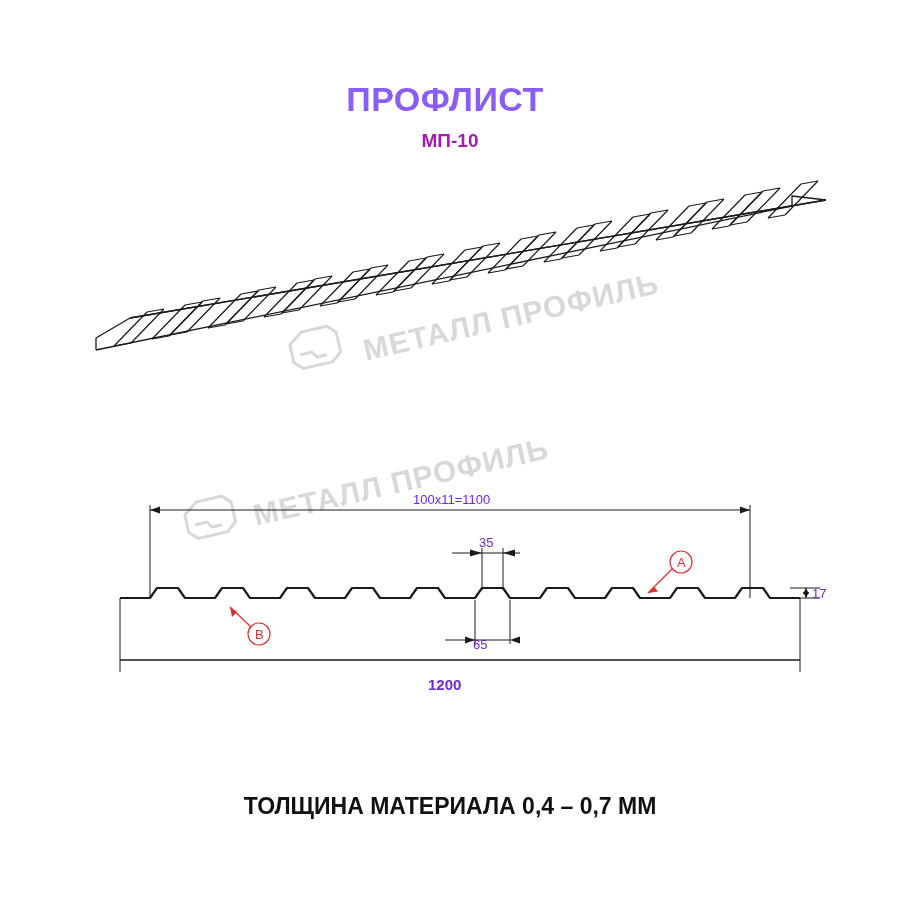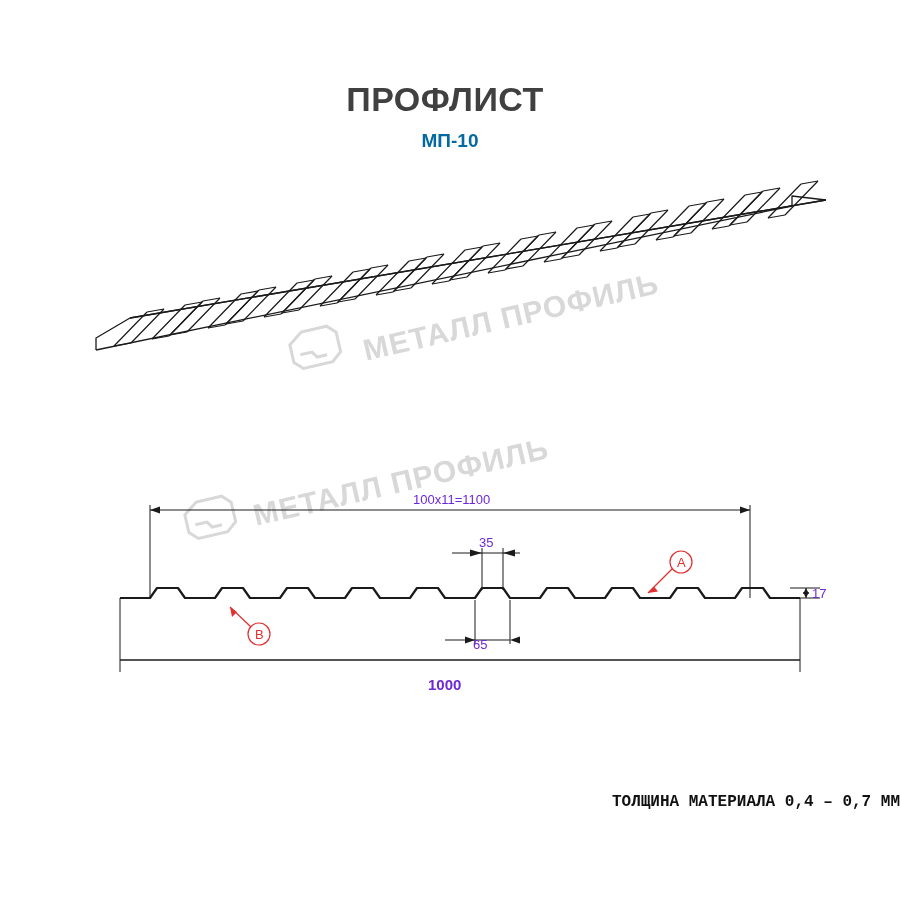--- a/index.html
+++ b/index.html
@@ -21,42 +21,41 @@
   }
   .title {
     position: absolute;
     top: 80px;
     left: 0;
     width: 890px;
     text-align: center;
     font-size: 34px;
     font-weight: bold;
     letter-spacing: 0.5px;
-    color: #404040;
+    color: #8b5cf6;
   }
   .subtitle {
     position: absolute;
     top: 130px;
     left: 0;
     width: 900px;
     text-align: center;
     font-size: 19px;
     font-weight: bold;
-    color: #0369a1;
+    color: #a21caf;
   }
   .footer-note {
     position: absolute;
     top: 793px;
     left: 0;
     width: 900px;
-    text-align: right;
-    font-size: 16px;
+    text-align: center;
+    font-size: 23px;
     font-weight: bold;
     color: #111111;
-    font-family: Liberation Mono, monospace;
   }
   .svg-layer {
     position: absolute;
     top: 0;
     left: 0;
     width: 900px;
     height: 900px;
   }
   .wm {
     position: absolute;
@@ -227,20 +226,20 @@
       <circle cx="259" cy="634" r="11"></circle>
       <path d="M251 627 L230 607"></path>
       <path d="M230 607 l2 10 l5 -5 z" fill="#e03030" stroke="none"></path>
     </g>
   </svg>
 
   <div class="dim-label" style="left:413px; top:492px;">100x11=1100</div>
   <div class="dim-label" style="left:479px; top:535px;">35</div>
   <div class="dim-label" style="left:473px; top:614px;margin-top:23px;">65</div>
   <div class="dim-label" style="left:812px; top:586px;">17</div>
-  <div class="dim-label big" style="left:428px; top:676px;">1000</div>
+  <div class="dim-label big" style="left:428px; top:676px;">1200</div>
 
   <div class="callout-letter" style="left:677px; top:555px;">A</div>
   <div class="callout-letter" style="left:255px; top:627px;">B</div>
 
   <div class="footer-note">ТОЛЩИНА МАТЕРИАЛА 0,4 – 0,7 ММ</div>
 
 </div>
 
 </body></html>

